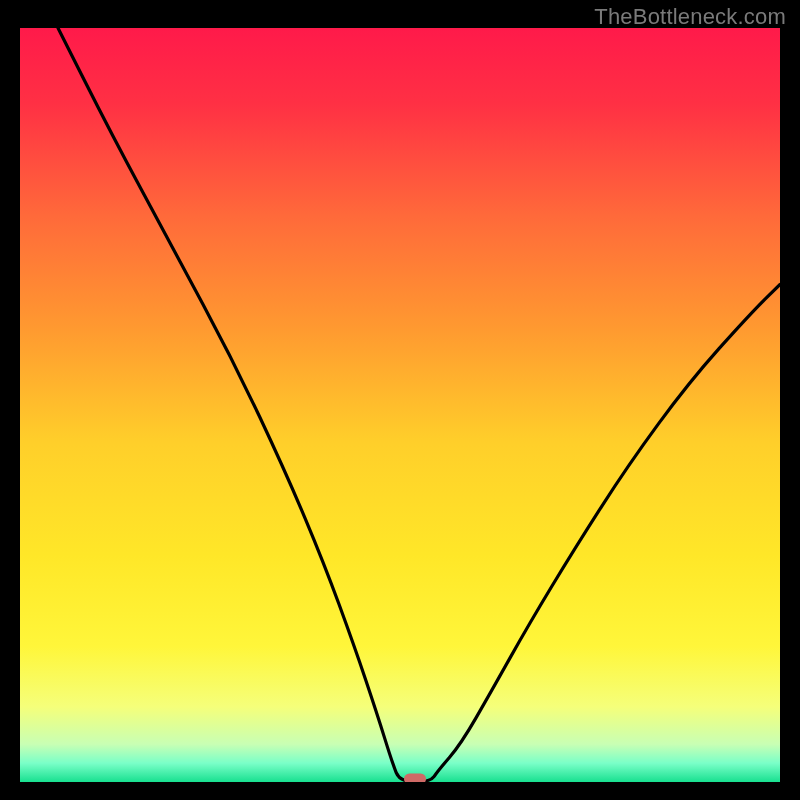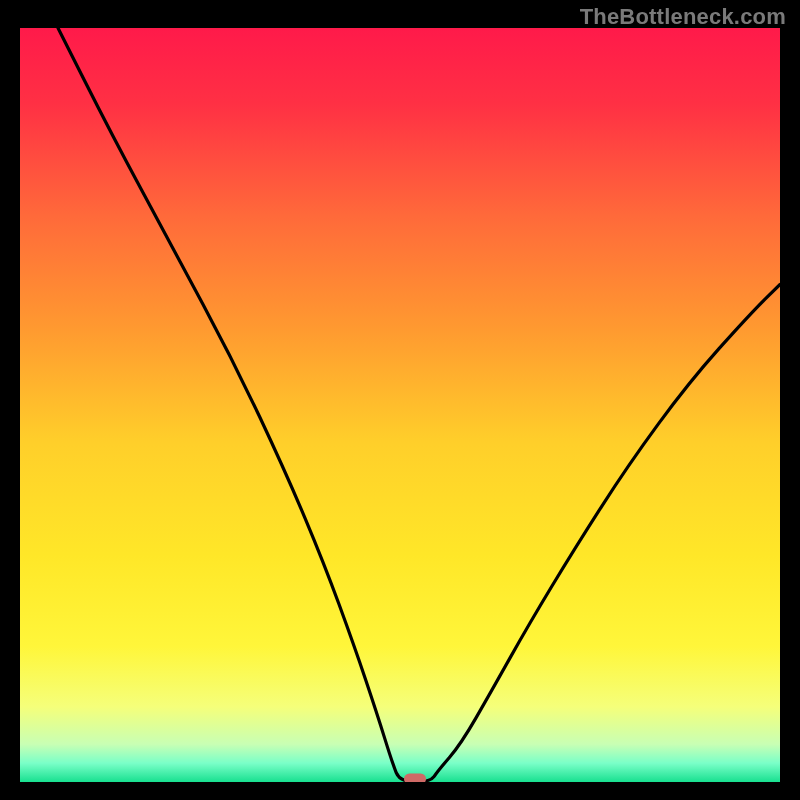--- a/index.html
+++ b/index.html
@@ -16,21 +16,21 @@
     width: 800px;
     height: 800px;
     background: #000;
   }
   .watermark {
     position: absolute;
     top: 4px;
     right: 14px;
     color: #7a7a7a;
     font-size: 22px;
-    font-weight: 700;
+    font-weight: 400;
     letter-spacing: 0.2px;
     z-index: 5;
   }
   .plot-area {
     position: absolute;
     left: 20px;
     top: 28px;
     width: 760px;
     height: 754px;
     overflow: hidden;

